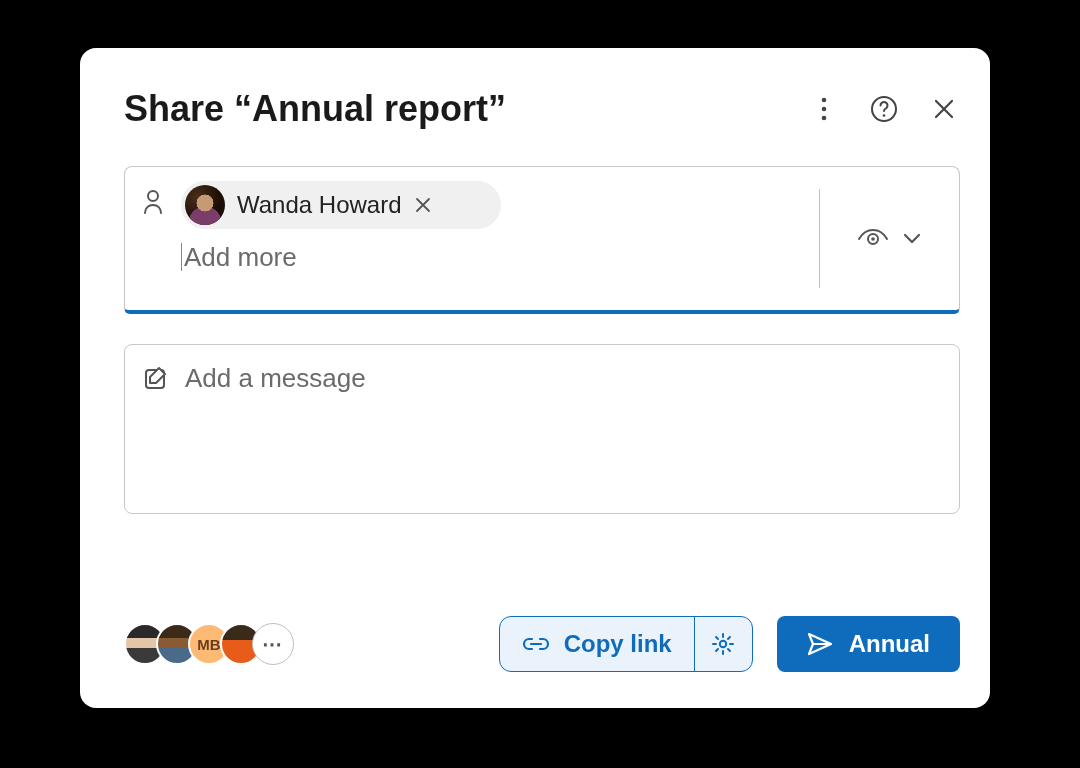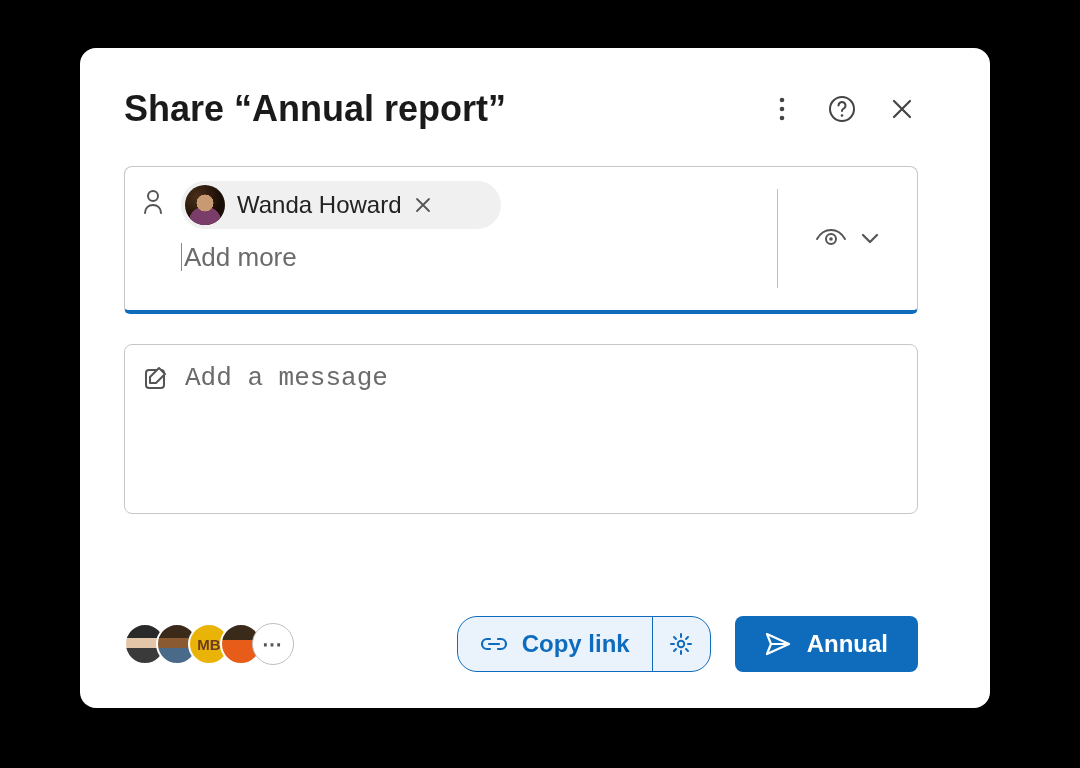--- a/index.html
+++ b/index.html
@@ -4,21 +4,21 @@
 <style>
   * { box-sizing: border-box; margin: 0; padding: 0; }
   html, body { width: 1080px; height: 768px; font-family: "Segoe UI", Arial, sans-serif; background: #000; }
   .dialog {
     position: absolute;
     left: 80px; top: 48px;
     width: 910px; height: 660px;
     background: #fff;
     border-radius: 16px;
     box-shadow: 0 20px 60px rgba(0,0,0,0.35);
-    padding: 40px 72px 36px 44px;
+    padding: 40px 30px 36px 44px;
     display: flex; flex-direction: column;
   }
   .header { display: flex; align-items: center; justify-content: space-between; margin-bottom: 36px; }
   .title { font-size: 36px; font-weight: 600; color: #1a1a1a; }
   .header-actions { display: flex; align-items: center; gap: 28px; color: #555; }
   .icon-btn { width: 32px; height: 32px; display: flex; align-items: center; justify-content: center; cursor: pointer; color: #444; }
   .people-field {
     border: 1px solid #c7c7c7;
     border-bottom: 4px solid #0f6cbd;
     border-radius: 8px 8px 6px 6px;
@@ -75,21 +75,21 @@
   }
   .people-right::before{
     content:""; position:absolute; left:0; top:22px; bottom:22px; width:1px; background:#c0c0c0;
   }
   .msg-field {
     margin-top: 30px;
     border: 1px solid #c7c7c7;
     border-radius: 8px;
     height: 170px;
     padding: 18px 18px;
-    display: flex; align-items: flex-start; gap: 16px; font-family: Liberation Mono, monospace;
+    display: flex; align-items: flex-start; gap: 16px;
   }
   .msg-icon { color:#555; margin-top:2px; }
   .msg-input {
     border: none; outline: none; resize: none;
     font-size: 26px; color: #6b6b6b;
     font-family: inherit;
     width: 100%; height: 100%;
     background: transparent;
   }
   .msg-input::placeholder { color: #6b6b6b; }
@@ -102,31 +102,31 @@
     width: 42px; height: 42px; border-radius: 50%;
     border: 2.5px solid #fff;
     margin-left: -10px;
     display:flex; align-items:center; justify-content:center;
     font-size: 15px; font-weight:600; color:#6b3d1e;
     overflow:hidden;
   }
   .av:first-child { margin-left: 0; }
   .av1 { background: linear-gradient(180deg,#2a2a2a 0 35%, #e3c6a7 35% 60%, #3a3a3a 60% 100%); }
   .av2 { background: linear-gradient(180deg,#3b2a1a 0 35%, #8a5a33 35% 60%, #4a6a8a 60% 100%); }
-  .av3 { background: #eab308; }
+  .av3 { background: #fdba74; }
   .av4 { background: linear-gradient(180deg,#3a2a1a 0 40%, #e85c1a 40% 100%); }
   .av-more {
     background:#fff; border:1.5px solid #c0c0c0; color:#555;
     font-size: 20px; letter-spacing:2px;
   }
   .footer-actions { display:flex; align-items:center; gap: 24px; }
   .copylink-group {
     display:flex; align-items:stretch;
     border: 1.5px solid #0f6cbd;
-    border-radius: 20px;
+    border-radius: 12px;
     overflow:hidden;
     height: 56px;
     background: #eaf3fc;
   }
   .copylink-btn {
     display:flex; align-items:center; gap:14px;
     padding: 0 22px; color:#0f6cbd;
     font-size: 24px; font-weight:600;
     background:transparent; border:none; cursor:pointer;
   }

